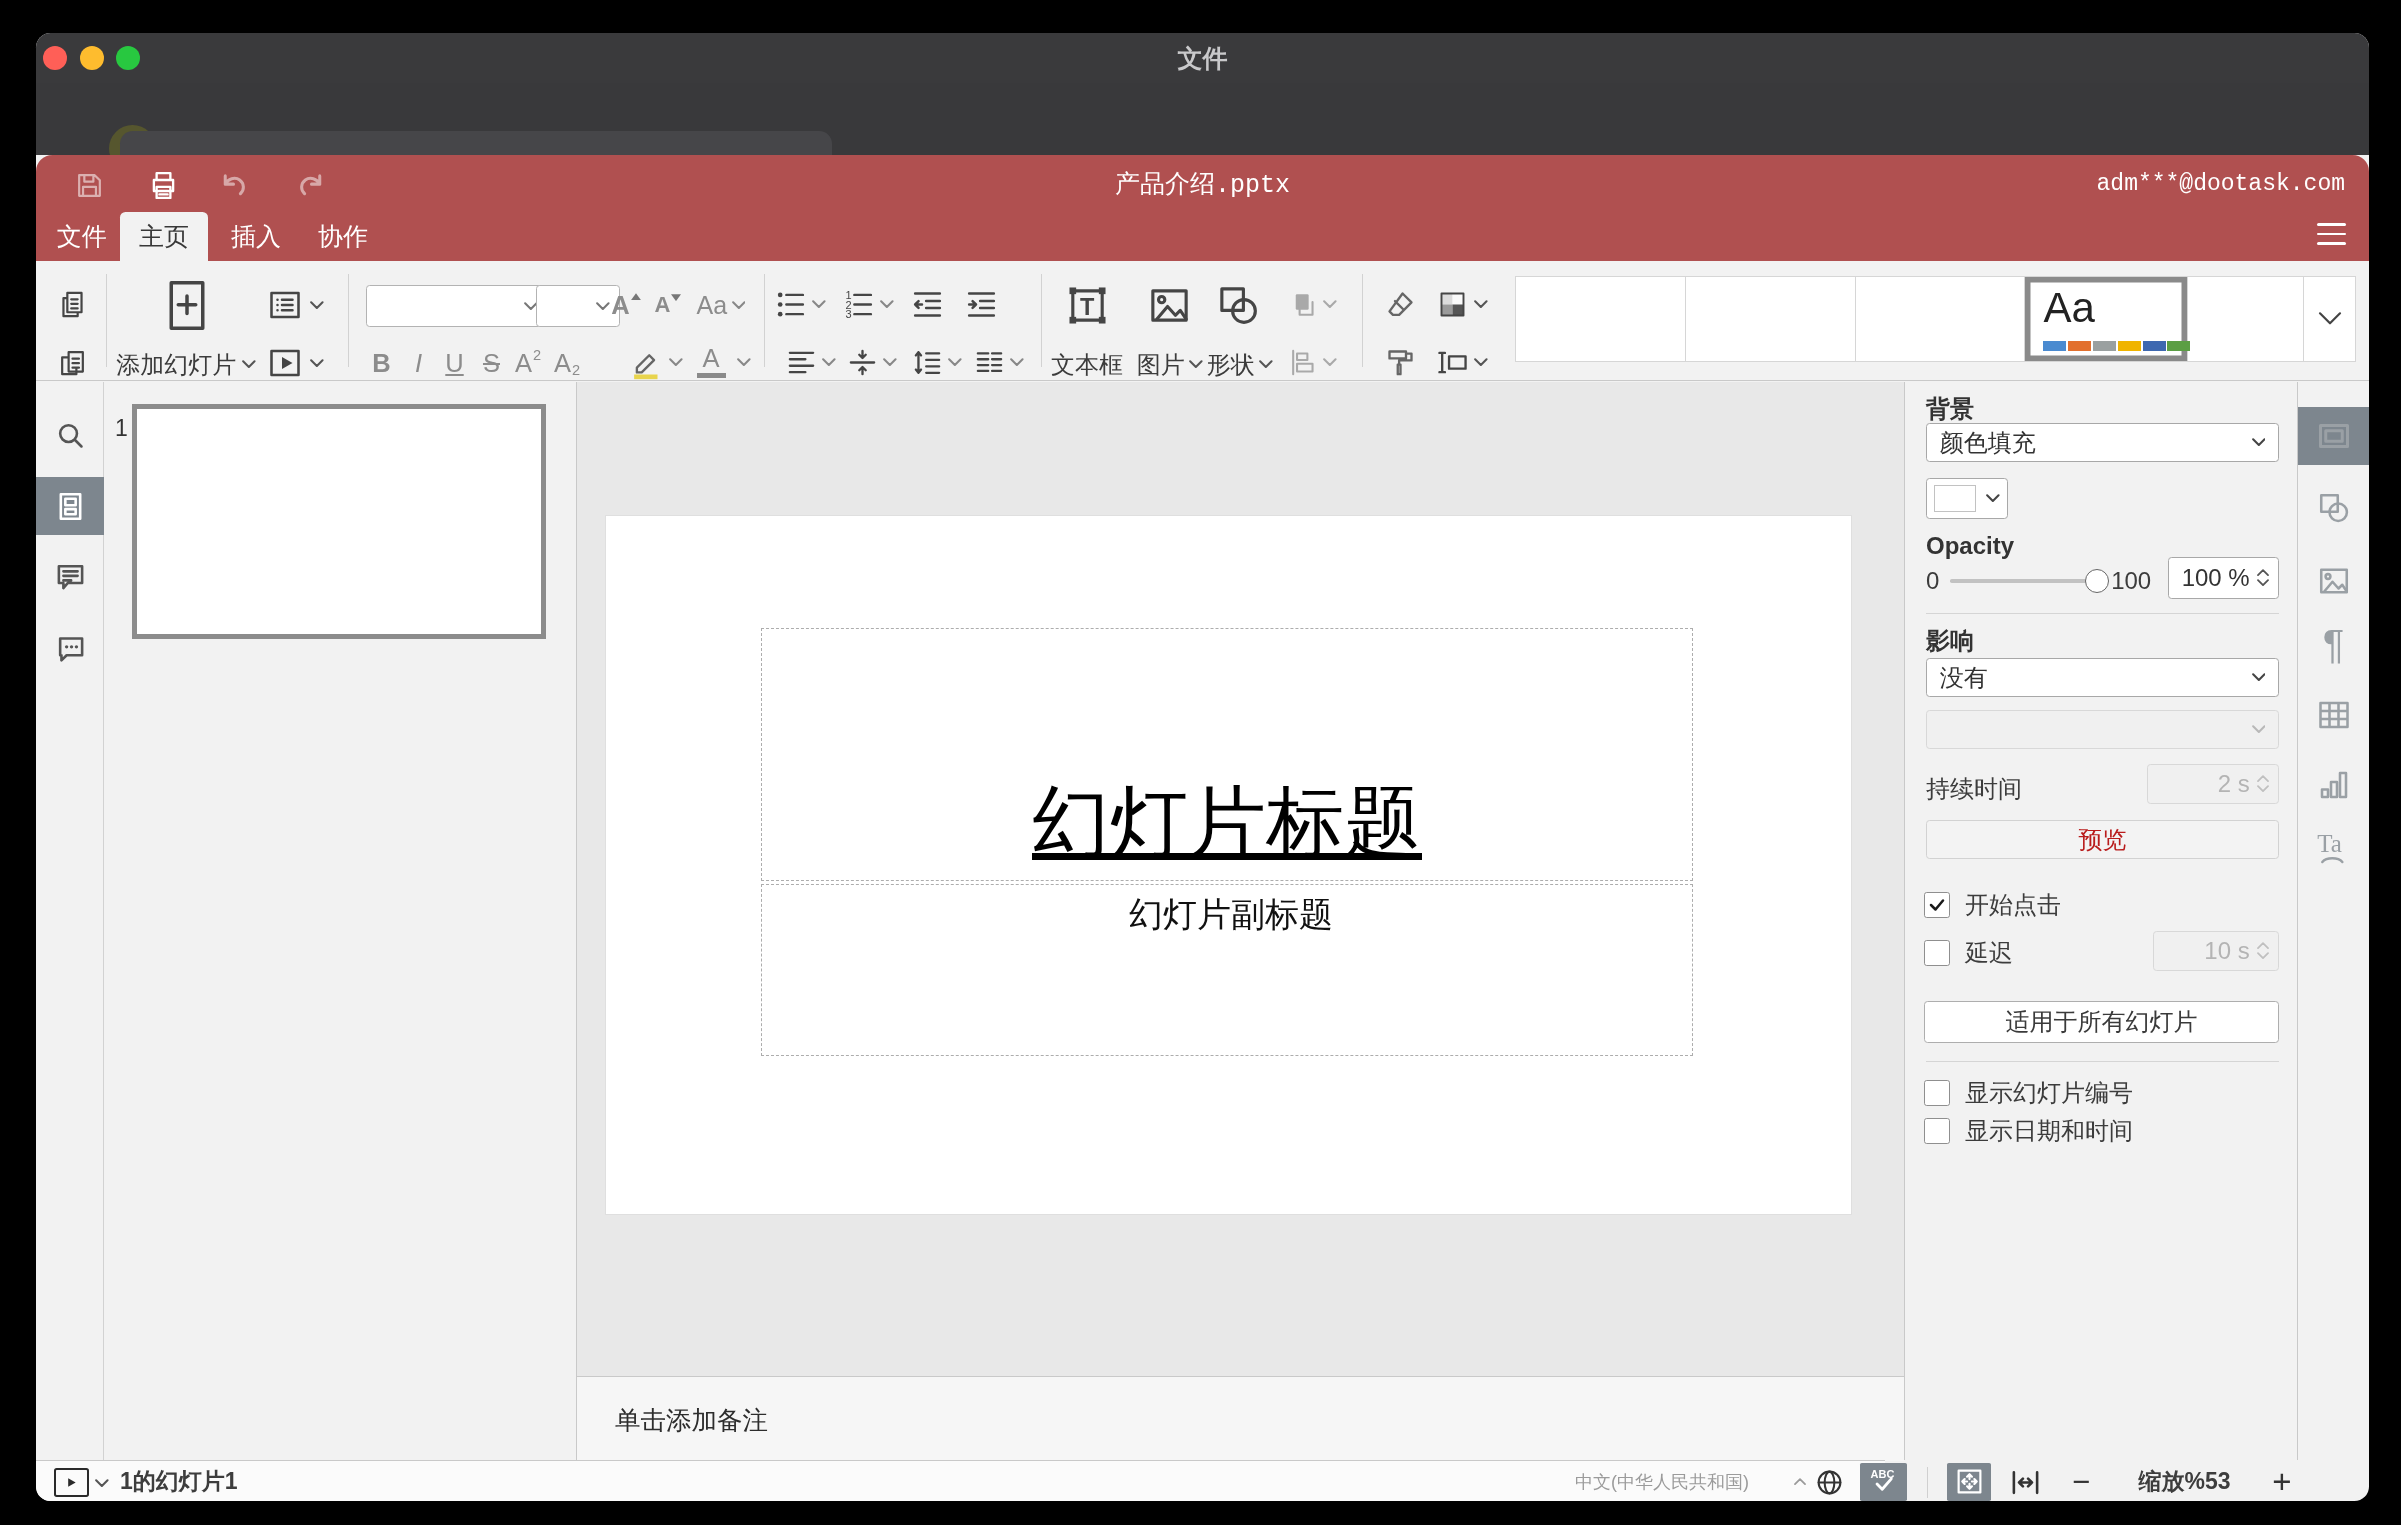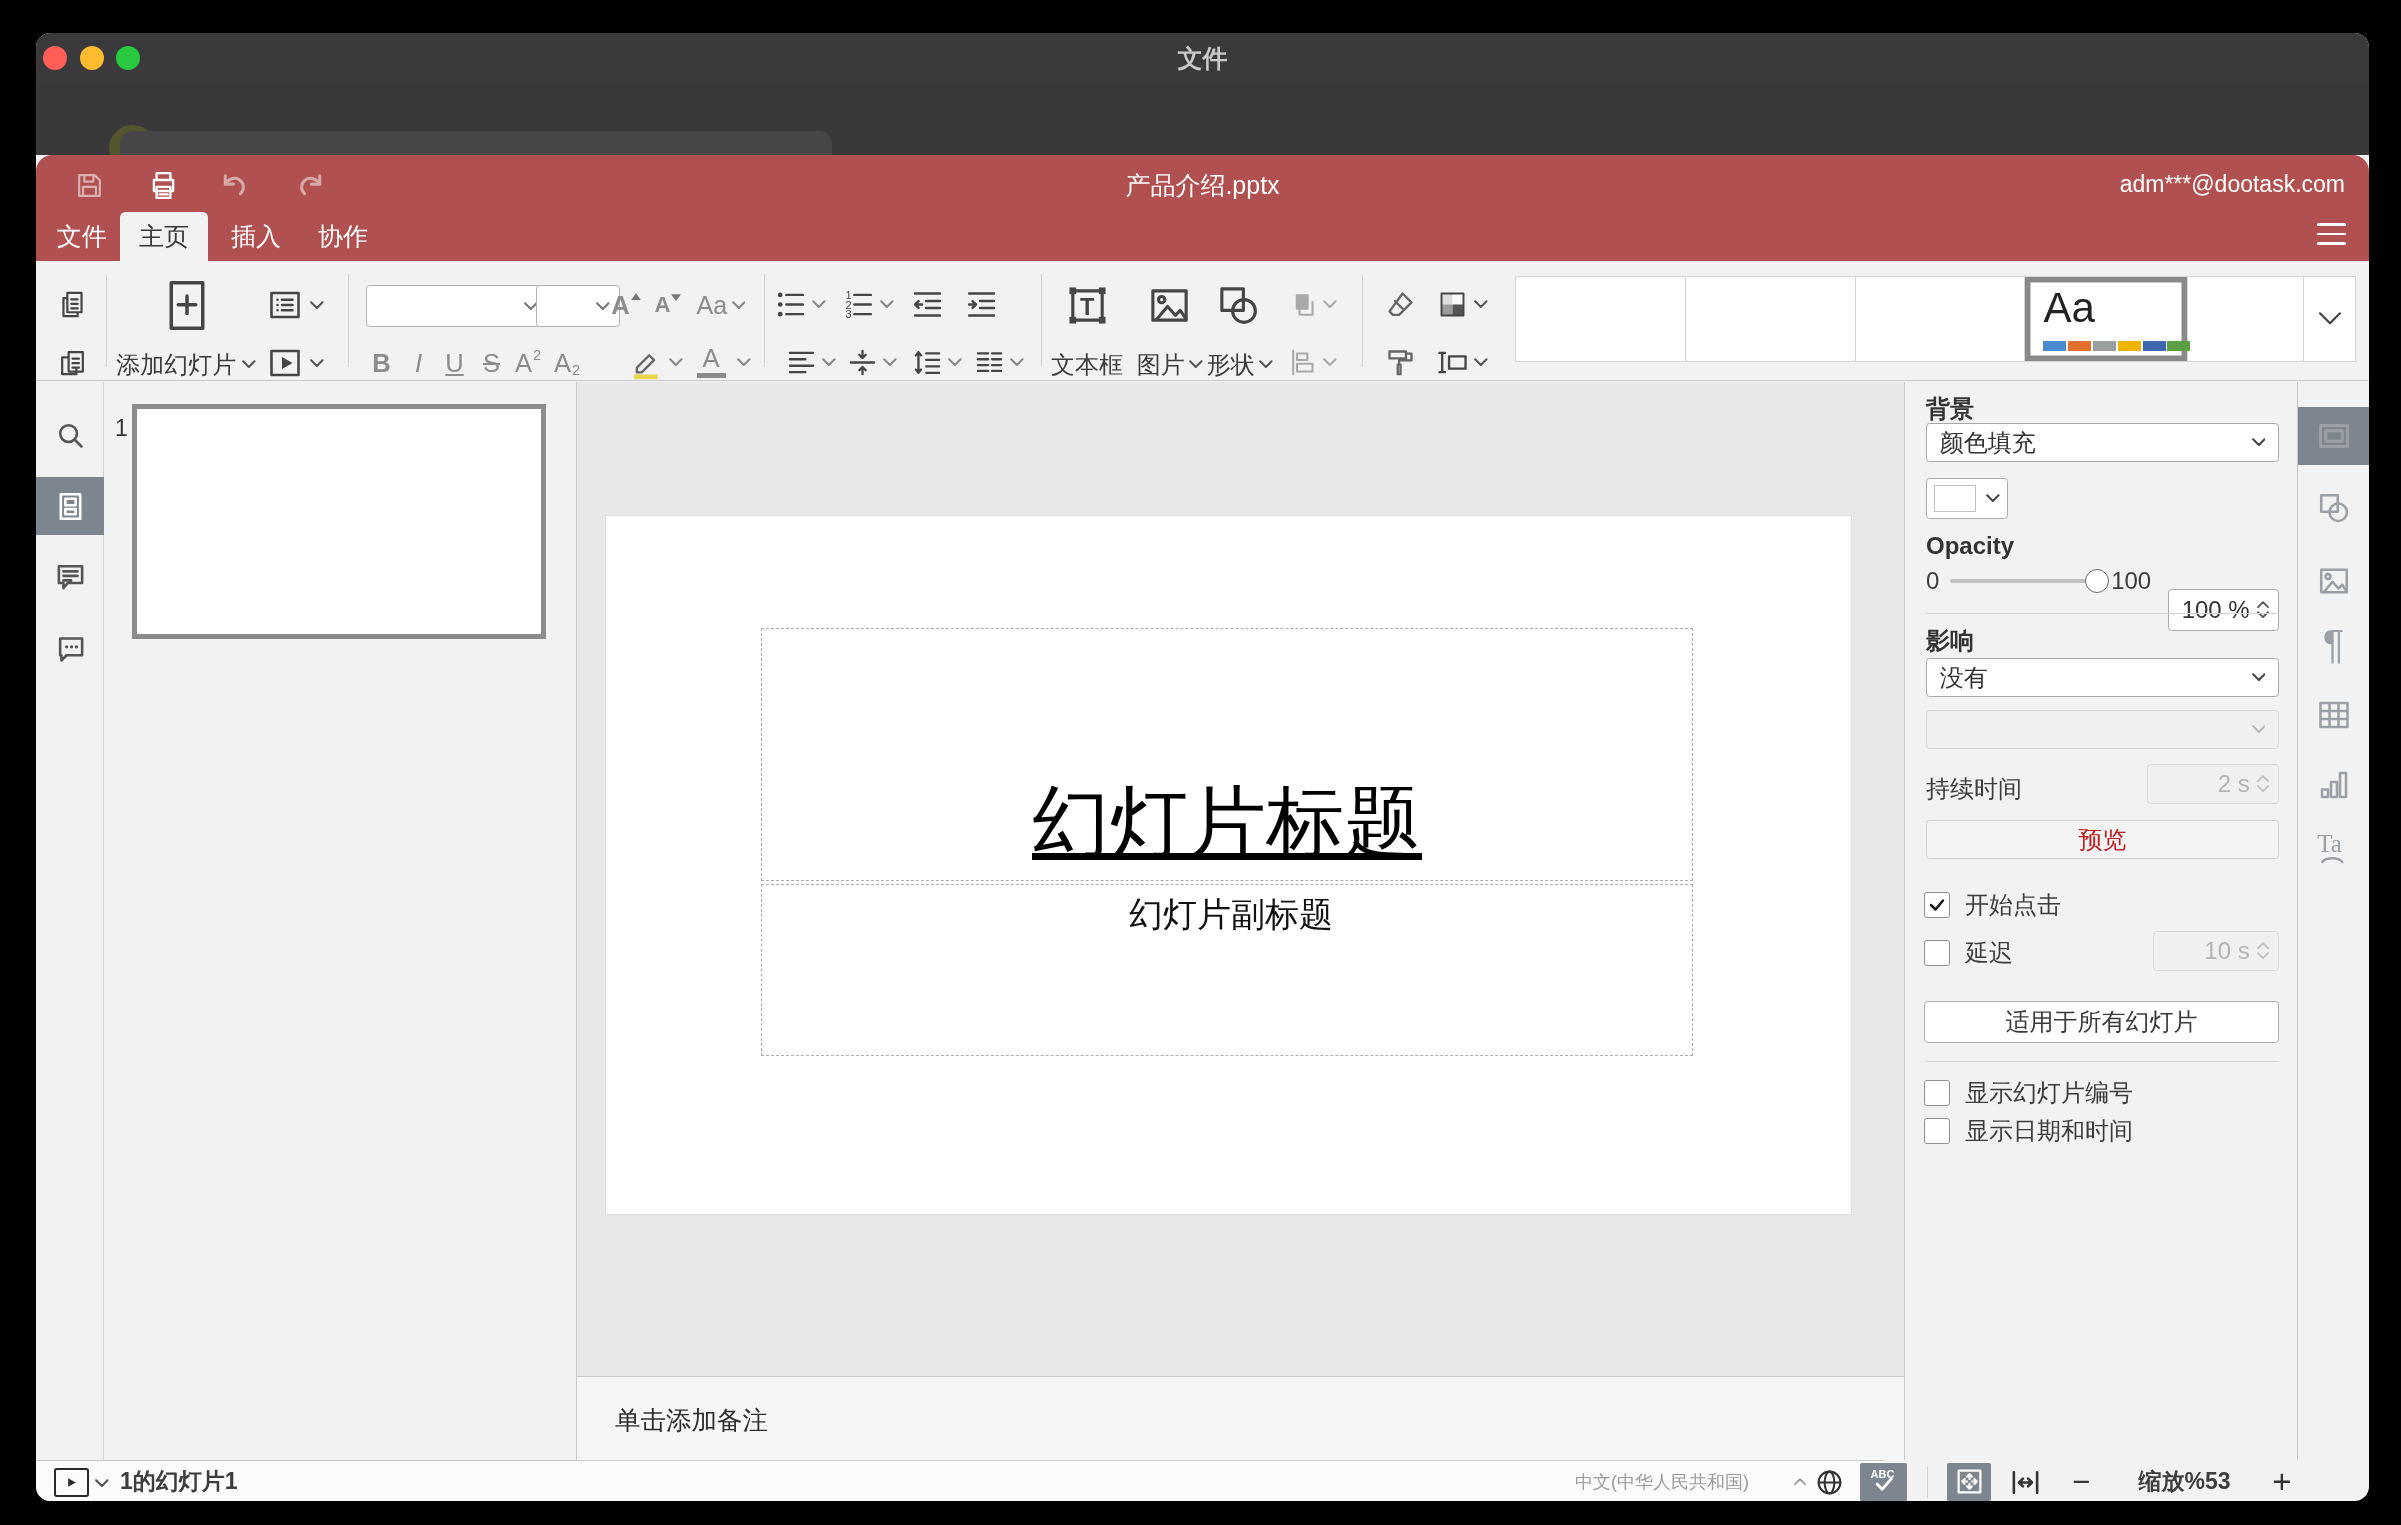--- a/index.html
+++ b/index.html
@@ -15,21 +15,21 @@
   .window{position:absolute;left:36px;top:33px;width:2333px;height:1468px;border-radius:14.6px;
           overflow:hidden;background:#f2f2f2;}
   .titlebar{left:0;top:0;width:2333px;height:50px;background:#3a3a3c;}
   .light{width:24px;height:24px;border-radius:50%;top:12.8px;}
   .wtitle{left:0;top:0;width:2333px;height:50px;color:#c9c9cb;font-size:25px;font-weight:700;}
   .gap{left:0;top:50px;width:2333px;height:72px;background:#39393b;}
   .popuphint{left:84px;top:48px;width:712px;height:24px;background:#464649;border-radius:12.8px 12.8px 0 0;}
   .avatar{left:73px;top:42px;width:47px;height:47px;border-radius:50%;background:#56562e;}
   .closebtn{left:2274px;top:64px;width:46px;height:46px;color:#ebebeb;cursor:pointer;}
 
-  .redhdr{left:0;top:122px;width:2333px;height:106px;background:var(--red,#b05050);border-radius:16.4px 16.4px 0 0;}
+  .redhdr{left:0;top:122px;width:2333px;height:106px;background:var(--red,#b05050);border-radius:16.4px 16.4px 0 0;font-family:Liberation Mono, monospace;}
   .qicon{top:12px;width:36px;height:36px;color:#fff;}
   .doctitle{left:0;top:14.6px;width:2333px;height:31px;color:#fff;font-size:25px;text-align:center;line-height:31px;}
   .email{right:24px;top:16.4px;color:#fff;font-size:23px;line-height:27px;}
   .tab{top:57px;height:49px;color:#fff;font-size:25px;}
   .tab.on{background:#f2f2f2;color:#383838;border-radius:5.5px 5.5px 0 0;}
   .burger{left:2281px;top:68px;width:29px;height:22px;display:flex;flex-direction:column;justify-content:space-between;}
   .burger div{height:2.7px;background:#fff;border-radius:1.8px;}
 
   .toolbar{left:0;top:228px;width:2333px;height:120px;background:#f2f2f2;border-bottom:0.9px solid #c9c9c9;box-sizing:border-box;}
   .vdiv{width:0.9px;top:12.8px;height:93px;background:#d2d2d2;}
@@ -52,21 +52,21 @@
   .canvas{left:541px;top:0;width:1327px;height:994px;background:#e8e8e8;}
   .slide{left:29px;top:134px;width:1245px;height:698px;background:#fff;box-shadow:0 0 0 0.9px #dedede;}
   .ph{border:1.8px dashed #adadad;box-sizing:border-box;display:flex;flex-direction:column;align-items:center;}
   .notes{left:541px;top:994px;width:1327px;height:85px;background:#f6f6f6;border-top:0.9px solid #c9c9c9;box-sizing:border-box;}
 
   .rpanel{left:1868px;top:0;width:393px;height:1078px;background:#f2f2f2;border-left:0.9px solid #c9c9c9;box-sizing:border-box;}
   .phead{font-size:24px;font-weight:700;color:#333;}
   .sel{background:#fff;border:0.9px solid #a8a8a8;border-radius:3.6px;display:flex;align-items:center;justify-content:space-between;padding:0 12.8px;font-size:24px;color:#333;box-sizing:border-box;}
   .sel.dis{background:#f0f0f0;border-color:#d8d8d8;color:#b0b0b0;}
   .spin{background:#f0f0f0;border:0.9px solid #d8d8d8;border-radius:3.6px;display:flex;align-items:center;justify-content:flex-end;gap:7.3px;padding:0 9px;font-size:24px;color:#b4b4b4;box-sizing:border-box;}
-  .spin.en{background:#fff;border-color:#a8a8a8;color:#333;margin-top:32px;}
+  .spin.en{background:#fff;border-color:#a8a8a8;color:#333;}
   .updown{display:flex;flex-direction:column;gap:2.7px;color:#9a9a9a;}
   .btnw{background:#fff;border:0.9px solid #aeaeae;border-radius:3.6px;font-size:24px;color:#3a3a3a;box-sizing:border-box;}
   .btnw.dis{background:#f3f3f3;border-color:#d2d2d2;color:#b91c1c;}
   .cb{width:25.5px;height:25.5px;background:#fff;border:1.8px solid #8f8f8f;border-radius:2.7px;box-sizing:border-box;}
   .hr{height:0.9px;background:#d5d5d5;}
 
   .rstrip{left:2261px;top:0;width:72px;height:1078px;background:#f2f2f2;border-left:0.9px solid #c9c9c9;box-sizing:border-box;}
   .rtile{left:0;width:71px;height:58px;color:#9aa0a5;}
 
   .statusbar{left:0;top:1427px;width:1849px;height:41px;background:#fbfbfb;border-top:0.9px solid #c9c9c9;box-sizing:border-box;}

